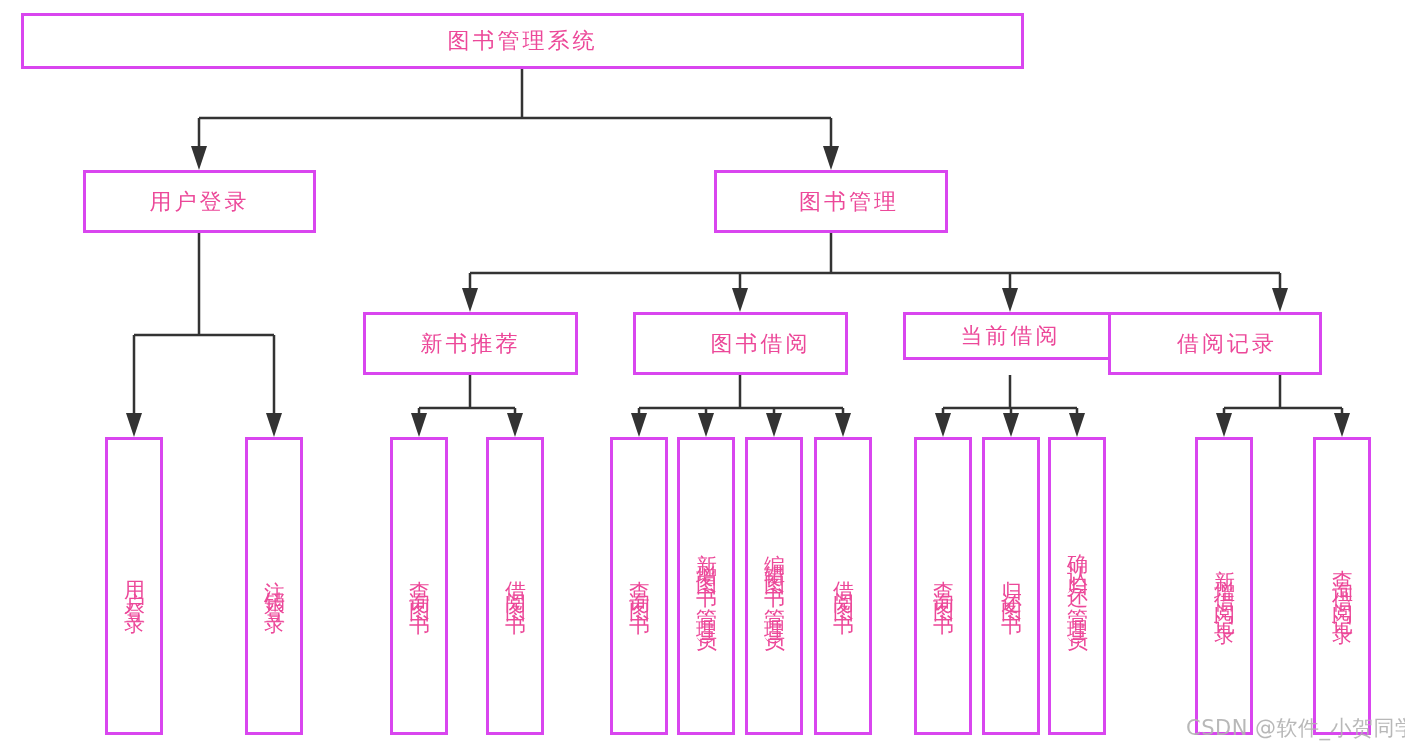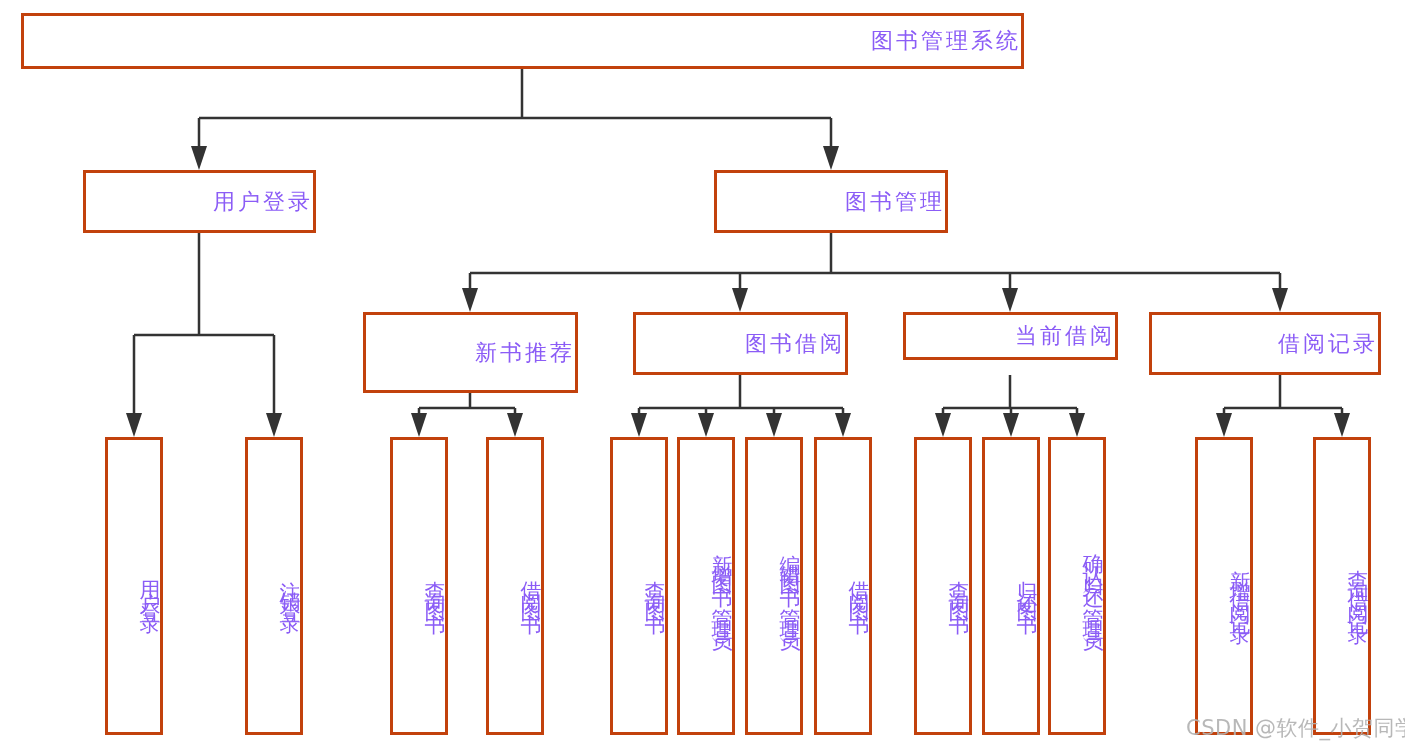--- a/index.html
+++ b/index.html
@@ -1,36 +1,36 @@
 <!DOCTYPE html>
 <html><head>
 <meta charset="utf-8">
 <style>
   html,body { margin:0; padding:0; background:#ffffff; }
   body { width:1405px; height:747px; font-family:"DejaVu Sans","Liberation Sans",sans-serif; }
   .canvas { position:relative; width:1405px; height:747px; background:#ffffff; overflow:hidden; }
   svg.connectors { position:absolute; left:0; top:0; width:1405px; height:747px; z-index:1; }
   .node {
     position:absolute; box-sizing:border-box;
-    border:3px solid #c2410c; background:#ffffff;
-    display:flex; align-items:center; justify-content:flex-end;
-    color:#8b5cf6; z-index:2;
+    border:3px solid #d946ef; background:#ffffff;
+    display:flex; align-items:center; justify-content:center;
+    color:#ec4899; z-index:2;
   }
   .node.h .label { font-size:22px; letter-spacing:3px; white-space:nowrap; }
   .node.v .label {
     writing-mode:vertical-rl; font-size:21px; letter-spacing:11px;
     line-height:1; white-space:nowrap;
   }
   .root  { left:21px;  top:13px;  width:1003px; height:56px; }
   .l2-a  { left:83px;  top:170px; width:233px;  height:63px; }
   .l2-b  { left:714px; top:170px; width:234px;  height:63px;padding-left:36px; }
-  .l3-a  { left:363px; top:312px; width:215px;  height:81px; }
+  .l3-a  { left:363px; top:312px; width:215px;  height:63px; }
   .l3-b  { left:633px; top:312px; width:215px;  height:63px;padding-left:40px; }
   .l3-c  { left:903px; top:312px; width:215px;  height:48px; }
-  .l3-d  { left:1149px;top:312px; width:232px;  height:63px;padding-left:24px; }
+  .l3-d  { left:1108px;top:312px; width:214px;  height:63px;padding-left:24px; }
   .leaf  { top:437px; width:58px; height:298px; }
   .lf-0  { left:105px; }  .lf-1  { left:245px; }
   .lf-2  { left:390px; }  .lf-3  { left:486px; }
   .lf-4  { left:610px; }  .lf-5  { left:677px; }
   .lf-6  { left:745px; }  .lf-7  { left:814px; }
   .lf-8  { left:914px; }  .lf-9  { left:982px; }
   .lf-10 { left:1048px; } .lf-11 { left:1195px; }
   .lf-12 { left:1313px; }
   .watermark {
     position:absolute; left:1186px; top:714px; z-index:5;

